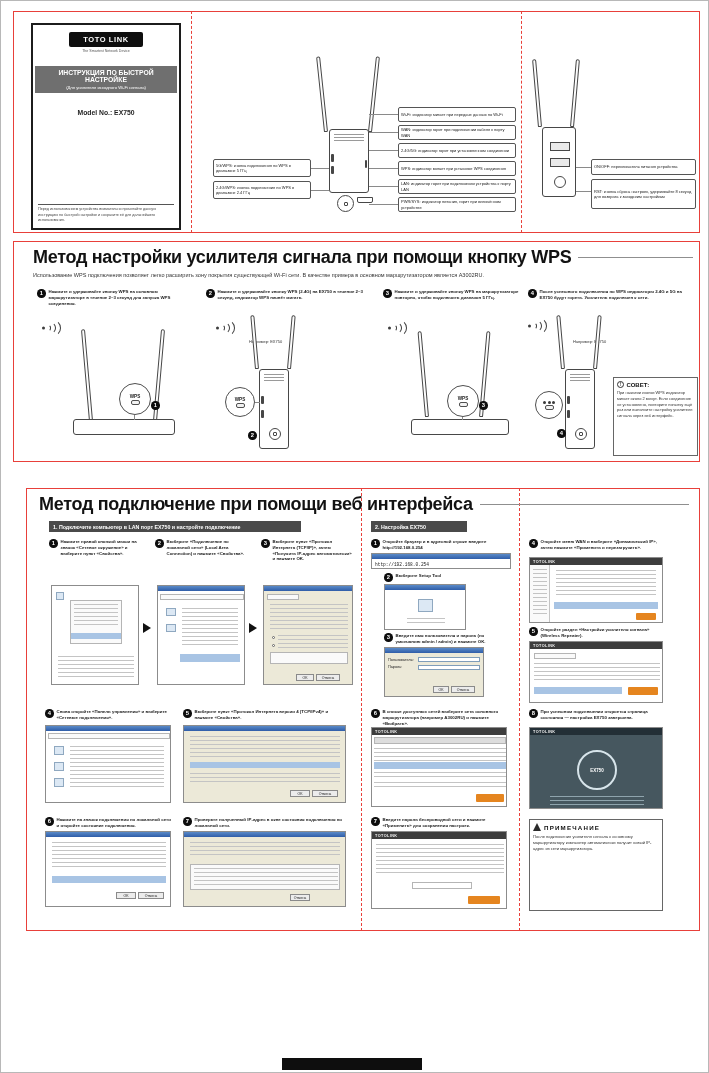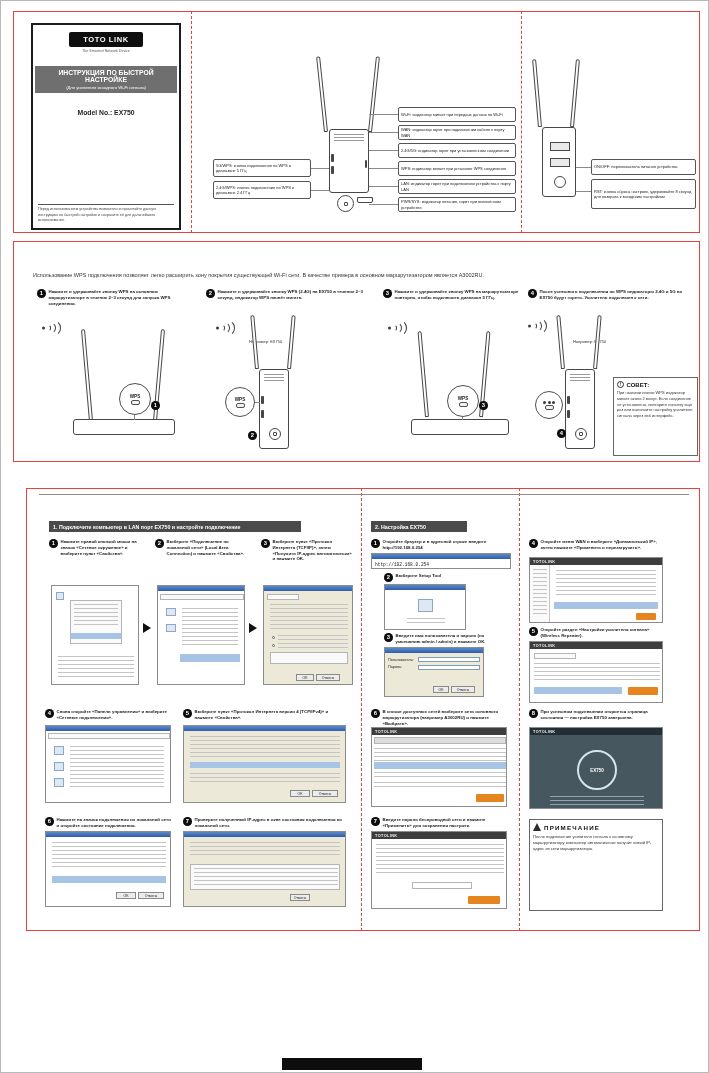--- a/index.html
+++ b/index.html
@@ -169,20 +169,24 @@
   </div>
   <div class="callout" style="left:590px;top:158px;width:105px;height:16px;">
       <span>ON/OFF: переключатель питания устройства</span>
     </div>
   <div class="callout" style="left:590px;top:178px;width:105px;height:30px;">
       <span>RST: кнопка сброса настроек, удерживайте 8 секунд для возврата к заводским настройкам</span>
     </div>
   <div class="cl" style="left:575px;top:166px;width:15px;height:1px;"></div>
   <div class="cl" style="left:575px;top:190px;width:15px;height:1px;"></div>
 
+  <div class="sectitle big-title" style="left:32px;top:246px;width:660px;">
+    <span>Метод настройки усилителя сигнала при помощи кнопку WPS</span>
+    <span class="rule"></span>
+  </div>
   <div class="abs" style="left:32px;top:271px;width:655px;font-size:5.5px;color:#333;">Использование WPS подключения позволяет легко расширить зону покрытия существующей Wi-Fi сети. В качестве примера в основном маршрутизатором является A3002RU.</div>
 
   <div class="stephead" style="left:36px;top:288px;width:152px;">
     <span class="num">1</span>
     <span class="stxt">Нажмите и удерживайте кнопку WPS на основном маршрутизаторе в течение 2–3 секунд для запуска WPS соединения.</span>
   </div>
   <div class="stephead" style="left:205px;top:288px;width:168px;">
     <span class="num">2</span>
     <span class="stxt">Нажмите и удерживайте кнопку WPS (2.4G) на EX750 в течение 2–3 секунд, индикатор WPS начнёт мигать.</span>
   </div>
@@ -280,20 +284,21 @@
 
   <div class="tipbox" style="left:612px;top:376px;width:85px;height:79px;">
     <div class="thead">
       <span class="ticon">!</span>
       <span>СОВЕТ:</span>
     </div>
     <div class="ttext">При нажатии кнопки WPS индикатор мигает около 2 минут. Если соединение не установлено, повторите попытку ещё раз или выполните настройку усилителя сигнала через веб интерфейс.</div>
   </div>
 
   <div class="sectitle big-title" style="left:38px;top:493px;width:650px;">
+    <span>Метод подключение при помощи веб интерфейса</span>
     <span class="rule"></span>
   </div>
   <div class="hdrbar" style="left:48px;top:520px;width:252px;height:11px;">1. Подключите компьютер в LAN порт EX750 и настройте подключение</div>
   <div class="hdrbar" style="left:370px;top:520px;width:96px;height:11px;">2. Настройка EX750</div>
 
   <div class="stephead" style="left:48px;top:538px;width:96px;">
     <span class="num">1</span>
     <span class="stxt">Нажмите правой кнопкой мыши на значок «Сетевое окружение» и выберите пункт «Свойства».</span>
   </div>
   <div class="shot" style="left:50px;top:584px;width:88px;height:100px;">

